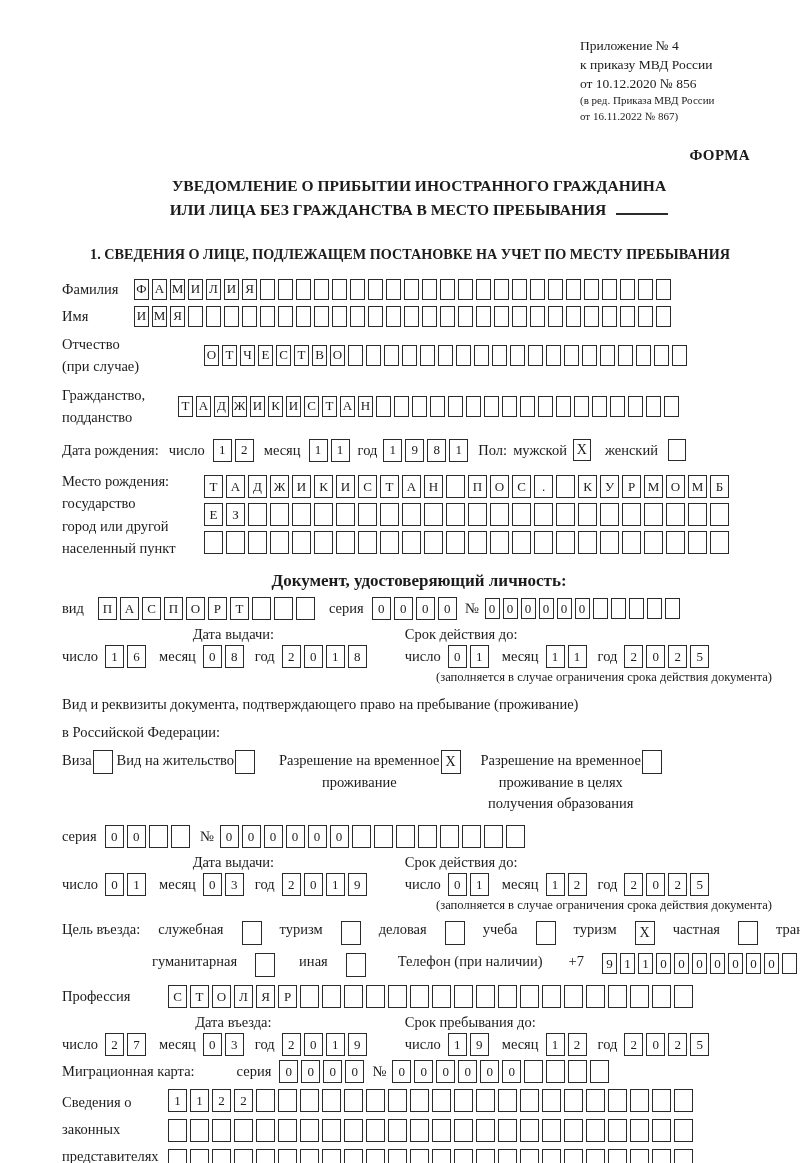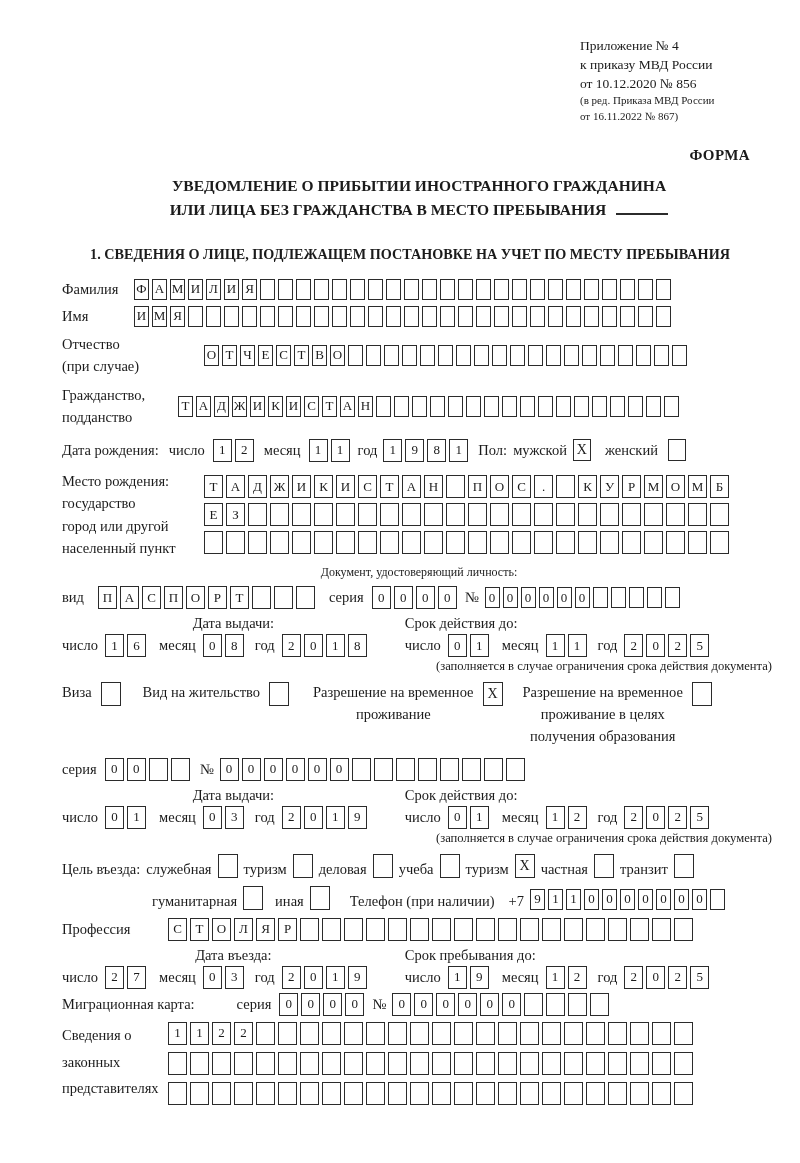--- a/index.html
+++ b/index.html
@@ -22,37 +22,37 @@
   .lbl2{line-height:1.55}
 
   .boxes{display:flex;gap:3px;flex:0 0 auto}
   .bx{flex:0 0 auto;width:15px;height:21px;border:1.6px solid #2b2b2b;display:flex;
       align-items:center;justify-content:center;font-size:13px;background:#fff}
   .boxes.wide .bx{width:19px;height:23px}
   .cb{width:20px;height:24px;border:1.6px solid #2b2b2b;display:inline-flex;align-items:center;
       justify-content:center;font-size:14px;flex:0 0 auto;background:#fff}
   .cb.sm{width:18px;height:22px}
 
-  .center-head{text-align:center;font-weight:normal;font-size:12px;margin:6px 0 6px}
+  .center-head{text-align:center;font-weight:bold;font-size:17px;margin:12px 0 6px}
   .dheads{display:flex;font-size:14.5px;margin:4px 0 2px}
   .dheads .h1{flex:0 0 48%;text-align:center}
   .dheads .h2{flex:1;}
   .drow{display:flex;font-size:14.5px;margin-bottom:2px}
   .drow .half1{flex:0 0 48%}
   .dg{display:flex;align-items:center;gap:5px}
   .dg .dlbl{margin-right:2px}
   .note{font-size:12.6px;text-align:right;padding-right:4px;margin:2px 0 8px}
   .plain{font-size:14.5px;margin:4px 0;line-height:1.6}
 
   .permits{display:flex;align-items:flex-start;margin:6px 0 10px;font-size:14.5px}
-  .pitem{display:flex;align-items:flex-start;gap:9px}
+  .pitem{display:flex;align-items:flex-start;gap:1px}
   .plbl{line-height:1.5}
   .plbl.c{text-align:center}
 
-  .purpose{display:flex;align-items:flex-end;gap:6px;font-size:14.5px;margin-bottom:8px;white-space:nowrap}
+  .purpose{display:flex;align-items:flex-start;gap:18px;font-size:14.5px;margin-bottom:8px;white-space:nowrap}
   .reps{display:flex;align-items:flex-start;font-size:14.5px;margin-top:2px}
   .reps-lbl{flex:0 0 106px;line-height:1.85}
   .reps-rows .boxes{margin-bottom:7px}
 </style>
 </head>
 <body>
 
 <div class="page">
 
   <div class="hdr">
@@ -410,27 +410,29 @@
       <span class="boxes wide">
           <span class="bx">2</span>
           <span class="bx">0</span>
           <span class="bx">2</span>
           <span class="bx">5</span>
         </span>
     </span>
   </div>
   <div class="note">(заполняется в случае ограничения срока действия документа)</div>
 
+  <div class="plain">Вид и реквизиты документа, подтверждающего право на пребывание (проживание)</div>
+  <div class="plain">в Российской Федерации:</div>
 
   <div class="permits">
     <span class="pitem">
       <span class="plbl">Виза</span>
       <span class="cb"></span>
     </span>
-    <span class="pitem" style="margin-left:22px">
+    <span class="pitem" style="margin-left:4px">
       <span class="plbl">Вид на жительство</span>
       <span class="cb"></span>
     </span>
     <span class="pitem" style="margin-left:24px">
       <span class="plbl c">
         <span>Разрешение на временное</span><br>
         <span>проживание</span>
       </span>
       <span class="cb">X</span>
     </span>

